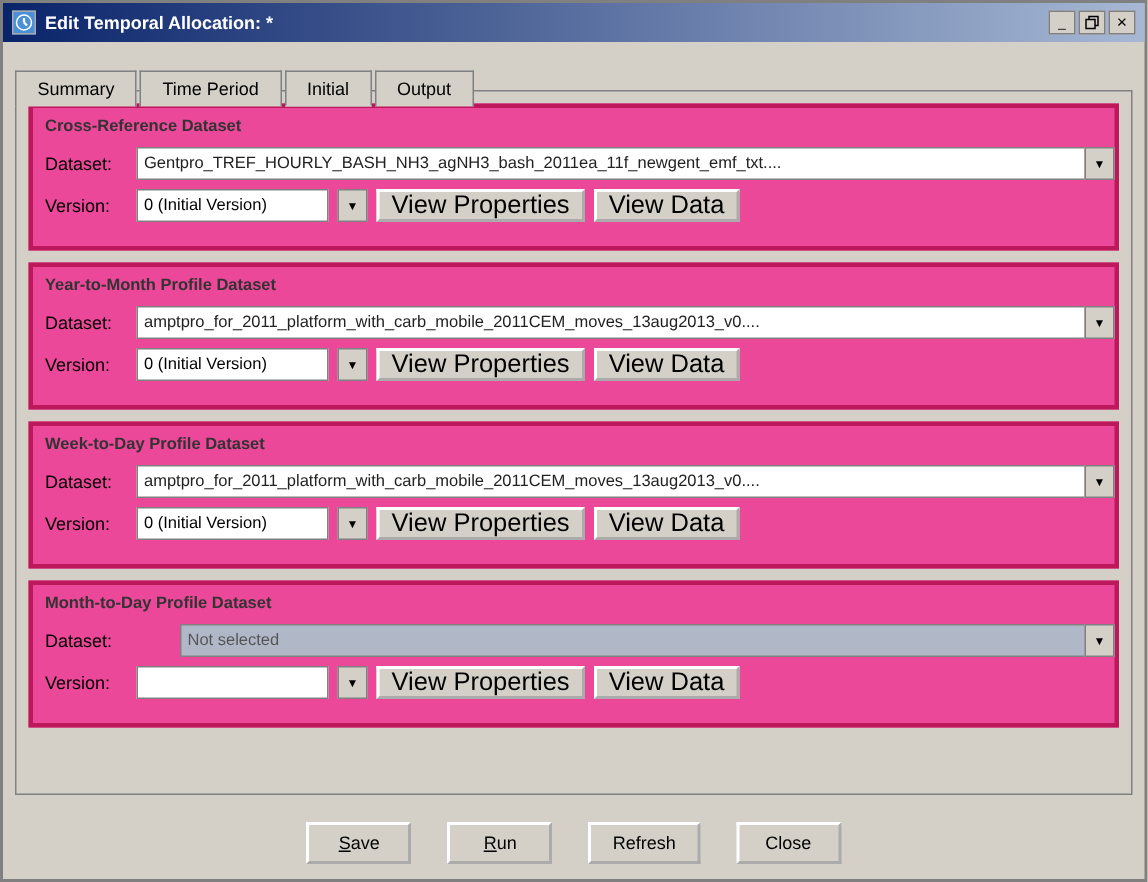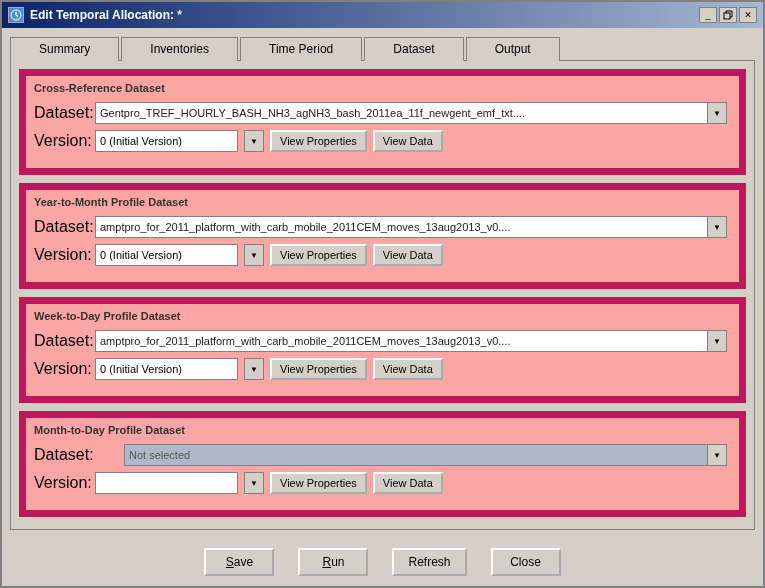--- a/index.html
+++ b/index.html
@@ -72,95 +72,95 @@
       display: flex;
       flex-direction: column;
       gap: 0;
     }
     .tabs {
       display: flex;
       gap: 2px;
       margin-bottom: 0;
     }
     .tab {
-      padding: 4px 28px;
+      padding: 4px 14px;
       background: #d4d0c8;
       border: 1px solid #808080;
       border-bottom: none;
       cursor: pointer;
       font-size: 12px;
       position: relative;
-      top: 1px;
+      top: 11px;
     }
     .tab.active {
       background: #d4d0c8;
       border-bottom: 1px solid #d4d0c8;
       font-weight: normal;
       z-index: 1;
     }
     .tab-content {
       border: 1px solid #808080;
       background: #d4d0c8;
       flex: 1;
       padding: 8px;
       display: flex;
       flex-direction: column;
       gap: 8px;
       overflow-y: auto;
     }
     .section {
-      border: 7px solid #be185d;
-      background: #fca5a5;
-      padding: 6px 12px 10px 8px;
+      border: 3px solid #be185d;
+      background: #ec4899;
+      padding: 6px 0 10px 8px;
     }
     .section-title {
       font-size: 11px;
       font-weight: bold;
       color: #333;
       margin-bottom: 8px;
     }
     .field-row {
       display: flex;
       align-items: center;
       gap: 6px;
       margin-bottom: 6px;
     }
     .field-label {
-      font-size: 16px;
+      font-size: 12px;
       width: 55px;
       flex-shrink: 0;
     }
     .dropdown-btn {
       width: 20px;
       height: 22px;
       background: #d4d0c8;
       border: 1px solid #808080;
       display: flex;
       align-items: center;
       justify-content: center;
       cursor: pointer;
       flex-shrink: 0;
       font-size: 8px;
     }
     .version-select {
-      width: 143px;
+      width: 128px;
       height: 22px;
       background: white;
       border: 1px solid #808080;
       padding: 2px 4px;
       font-size: 11px;
       display: flex;
       align-items: center;
     }
     .action-btn {
       height: 22px;
       padding: 2px 8px;
       background: #d4d0c8;
       border: 2px outset #fff;
-      font-size: 11px;
+      font-size: 17px;
       cursor: pointer;
       display: flex;
       align-items: center;
     }
     .bottom-bar {
       display: flex;
       justify-content: center;
       gap: 24px;
       padding: 10px 8px;
       flex-shrink: 0;
@@ -230,23 +230,22 @@
             <polyline points="3,3 3,1 9,1 9,7 7,7" fill="none" stroke="black" stroke-width="1"></polyline>
           </svg>
       </div>
       <div class="title-btn">✕</div>
     </div>
   </div>
 
   <div class="content-area">
     <div class="tabs">
       <div class="tab">Summary</div>
-      <div class="tab">Inventories</div>
       <div class="tab">Time Period</div>
-      <div class="tab active">Dataset</div>
+      <div class="tab active">Initial</div>
       <div class="tab">Output</div>
     </div>
 
     <div class="tab-content">
 
       <div class="section">
         <div class="section-title">Cross-Reference Dataset</div>
         <div class="field-row">
           <span class="field-label">Dataset:</span>
           <div class="dataset-row" style="flex:1;border-radius:11px;">

